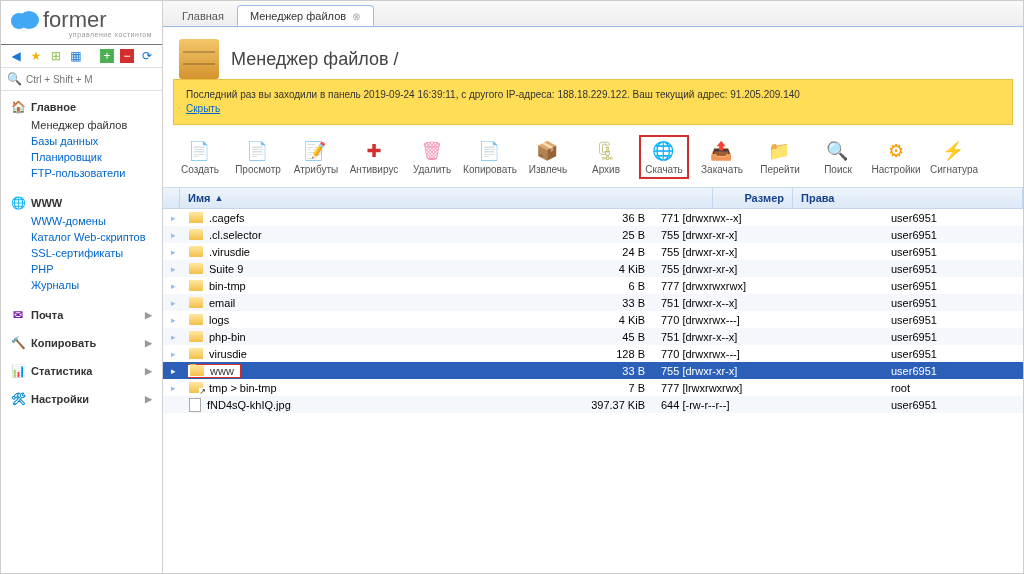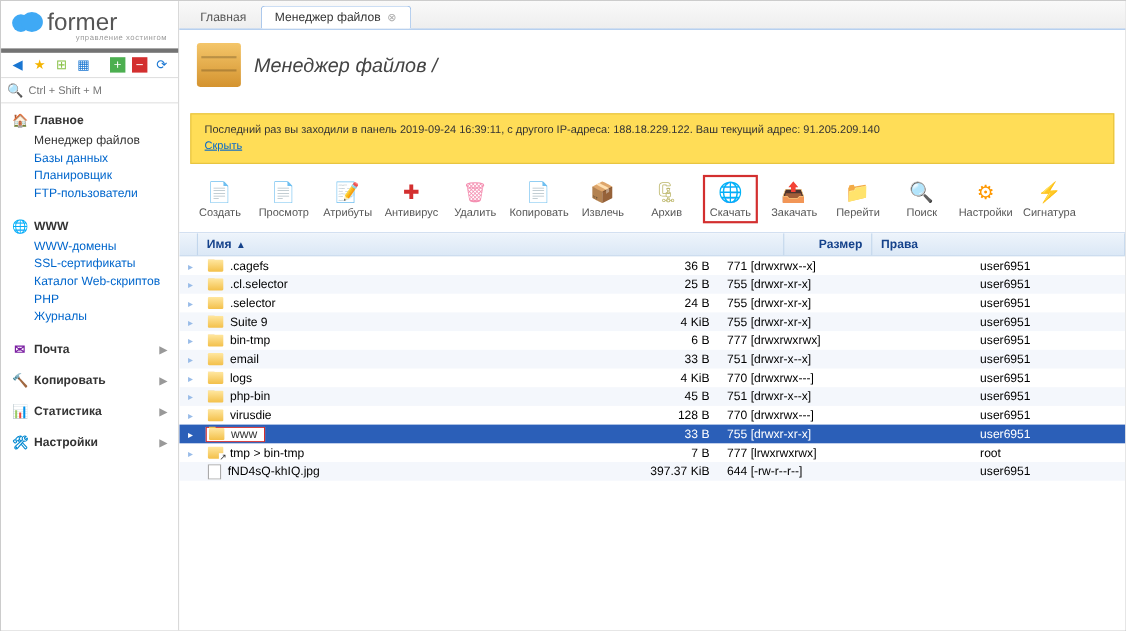--- a/index.html
+++ b/index.html
@@ -1,19 +1,19 @@
 <!DOCTYPE html>
 <html><head>
 <meta charset="utf-8">
 <style>
 * { margin: 0; padding: 0; box-sizing: border-box; font-family: Arial, sans-serif; }
 body { font-size: 11px; background: #fff; overflow: hidden; }
 .app { display: flex; height: 574px; width: 1024px; border: 1px solid #ccc; }
 .sidebar { width: 162px; border-right: 1px solid #d0d0d0; background: #fff; }
-.logo-wrap { padding: 6px 10px; border-bottom: 4px solid #737373; }
+.logo-wrap { padding: 6px 10px; border-bottom: 1px solid #737373; }
 .logo { display: flex; align-items: center; font-size: 22px; color: #555; font-weight: 400; }
 .logo-cloud { width: 28px; height: 18px; margin-right: 4px; position: relative; }
 .logo-cloud:before, .logo-cloud:after { content: ''; position: absolute; background: #3fa9f5; border-radius: 50%; }
 .logo-cloud:before { width: 16px; height: 16px; left: 0; top: 2px; }
 .logo-cloud:after { width: 20px; height: 18px; right: 0; top: 0; }
 .logo-tagline { font-size: 7px; color: #999; text-align: right; margin-top: -2px; letter-spacing: 0.5px; }
 .left-toolbar { display: flex; align-items: center; padding: 4px 8px; gap: 6px; border-bottom: 1px solid #e0e0e0; }
 .left-toolbar .ico { width: 14px; height: 14px; display: inline-flex; align-items: center; justify-content: center; font-size: 12px; cursor: pointer; }
 .left-toolbar .spacer { flex: 1; }
 .green-plus { background: #4caf50; color: #fff; font-size: 9px; line-height: 10px; padding: 0 1px; }
@@ -27,21 +27,21 @@
 .nav-title .ic { width: 14px; margin-right: 6px; text-align: center; font-size: 12px; }
 .nav-title .arrow { margin-left: auto; color: #999; font-size: 9px; }
 .nav-items { padding: 0 0 4px; }
 .nav-item { padding: 2px 10px 2px 30px; font-size: 11px; color: #06c; cursor: pointer; }
 .nav-item.current { color: #333; }
 .main { flex: 1; display: flex; flex-direction: column; background: #fff; }
 .tabs { display: flex; background: linear-gradient(#f9f9f9, #eee); border-bottom: 1px solid #99bce8; padding: 4px 6px 0; }
 .tab { padding: 4px 12px; font-size: 11px; color: #555; border: 1px solid transparent; border-bottom: none; border-radius: 4px 4px 0 0; cursor: pointer; position: relative; }
 .tab.active { background: #fff; border-color: #99bce8; color: #333; }
 .tab .close { margin-left: 6px; color: #aaa; font-size: 10px; }
-.path-header { display: flex; align-items: center; padding: 12px 16px 24px; gap: 12px; font-style: italic; }
+.path-header { display: flex; align-items: center; padding: 12px 16px 0; gap: 12px; }
 .drawer-icon { width: 40px; height: 40px; background: linear-gradient(#f4c66a, #d4932f); border-radius: 3px; position: relative; }
 .drawer-icon:before, .drawer-icon:after { content: ''; position: absolute; left: 4px; right: 4px; height: 2px; background: rgba(0,0,0,0.2); }
 .drawer-icon:before { top: 12px; }
 .drawer-icon:after { top: 24px; }
 .path-title { font-size: 18px; color: #444; }
 .notice { background: #ffdd57; border: 1px solid #e6c23d; margin: 0 10px; padding: 8px 12px; font-size: 10px; color: #333; line-height: 14px; }
 .notice a { color: #06c; text-decoration: underline; cursor: pointer; }
 .toolbar { display: flex; gap: 8px; padding: 10px 12px 8px; flex-wrap: wrap; }
 .tool { display: flex; flex-direction: column; align-items: center; justify-content: center; width: 50px; height: 44px; cursor: pointer; font-size: 10px; color: #555; border: 1px solid transparent; }
 .tool.highlighted { border: 2px solid #d32f2f; }
@@ -113,22 +113,22 @@
             <div class="nav-item">FTP-пользователи</div>
           </div>
         </div>
         <div class="nav-group">
           <div class="nav-title">
             <span class="ic" style="color:#1976d2">🌐</span>
             <span>WWW</span>
           </div>
           <div class="nav-items">
             <div class="nav-item">WWW-домены</div>
+            <div class="nav-item">Каталог Web-скриптов</div>
             <div class="nav-item">SSL-сертификаты</div>
-            <div class="nav-item">Каталог Web-скриптов</div>
             <div class="nav-item">PHP</div>
             <div class="nav-item">Журналы</div>
           </div>
         </div>
         <div class="nav-group">
           <div class="nav-title">
             <span class="ic" style="color:#7b1fa2">✉</span>
             <span>Почта</span>
             <span class="arrow">▶</span>
           </div>
@@ -261,21 +261,21 @@
     </div>
     <div class="cell col-size">25 B</div>
     <div class="cell col-perms">755 [drwxr-xr-x]</div>
     <div class="cell col-owner">user6951</div>
           </div>
           <div class="row">
     <div class="cell col-arrow">▸</div>
     <div class="cell col-name">
       <div class="fname-box">
         <span class="folder-ic"></span>
-        <span>.selector</span>
+        <span>.virusdie</span>
       </div>
     </div>
     <div class="cell col-size">24 B</div>
     <div class="cell col-perms">755 [drwxr-xr-x]</div>
     <div class="cell col-owner">user6951</div>
           </div>
           <div class="row">
     <div class="cell col-arrow">▸</div>
     <div class="cell col-name">
       <div class="fname-box">

